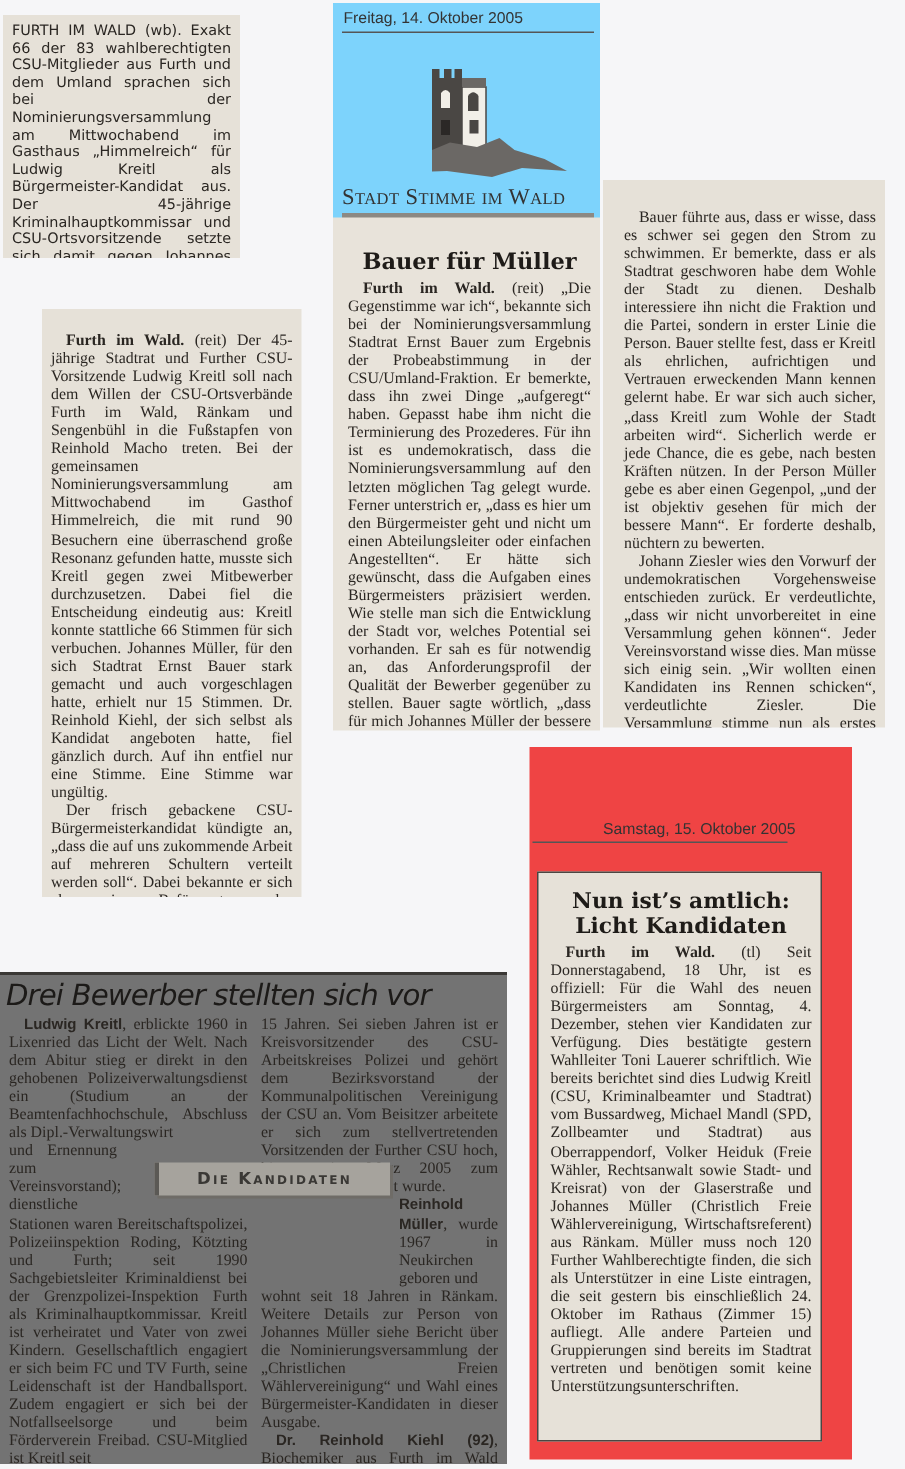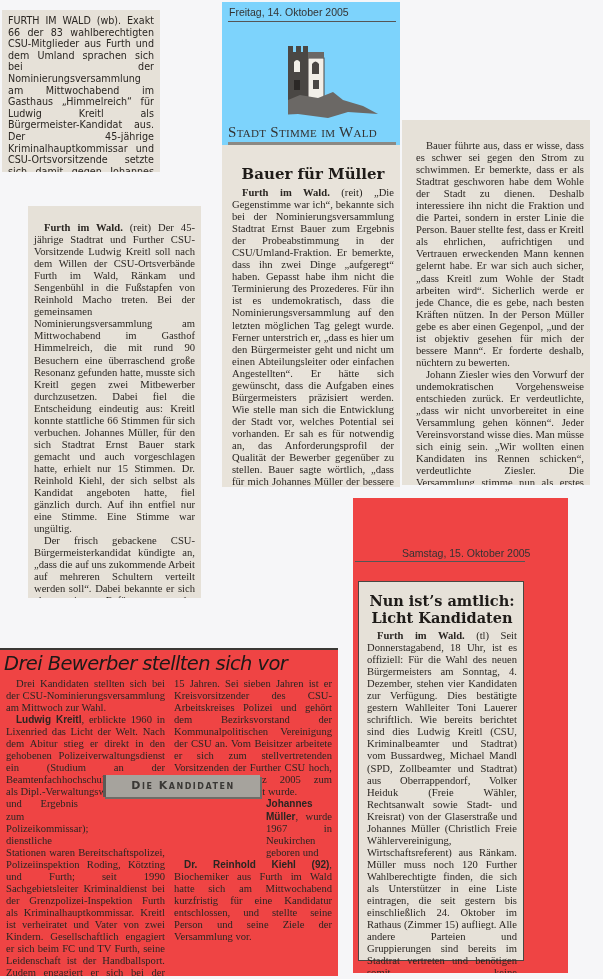--- a/index.html
+++ b/index.html
@@ -28,34 +28,34 @@
   #c3 { left:222px; top:145px; width:178px; height:342px; padding:8px 6px 4px 10px; background:#e8e3da; }
   #c3 h2 { margin:12px 0 4px 0; font-family:"DejaVu Serif",serif; font-size:15px; text-align:center; color:#1e1b18; }
 
   
   #c4 { left:402px; top:120px; width:188px; height:365px; padding:20px 6px 4px 14px; }
 
   
   #c5 { left:3px; top:206px; width:173px; height:392px; padding:16px 6px 4px 6px;margin-left:25px; }
 
   
-  #c6 { left:0px; top:648px; width:338px; height:328px; background:#ef4444;padding-left:28px; }
+  #c6 { left:0px; top:648px; width:338px; height:328px; background:#737373;padding-left:28px; }
   #c6 .topline { position:absolute; left:0; top:0; width:338px; height:2px; background:#3a3835; }
   #c6 h1 { position:absolute; left:4px; top:4px; margin:0; font-family:"DejaVu Sans",sans-serif; font-style:italic; font-weight:normal; font-size:19.5px; letter-spacing:-0.6px; color:#1c1a18; white-space:nowrap; }
   #c6 .col1 { position:absolute; left:6px; top:30px; width:159px; }
   #c6 .col2 { position:absolute; left:174px; top:30px; width:158px; }
   #c6 .narrow { width:72px; }
   #c6 .narrow2 { margin-left:92px; width:66px; }
   #c6 .kand { position:absolute; left:91px; top:127px; width:157px; height:22px; background:#a6a39d; border-left:3px solid #5b5955; box-sizing:border-box; box-shadow:2px 2px 0 #6f6c67; font-family:"DejaVu Sans",sans-serif; font-weight:bold; font-size:11px; letter-spacing:1.5px; color:#3a3835; text-align:center; line-height:22px; font-variant:small-caps;margin-left:12px; }
 
   
   #c7 { left:353px; top:498px; width:215px; height:475px; background:#ef4444; }
   #c7 .date { position:absolute; left:49px; top:49px; font-size:10.5px; color:#333; }
   #c7 .rule { position:absolute; left:2px; top:63px; width:170px; height:1px; background:#555; }
-  #c7 .box { position:absolute; left:5px; top:83px; width:166px; height:380px; border:1px solid #4a4642; box-sizing:border-box; padding:10px 6px 4px 8px; background:#e6e1d8; }
+  #c7 .box { position:absolute; left:5px; top:83px; width:190px; height:380px; border:1px solid #4a4642; box-sizing:border-box; padding:10px 6px 4px 8px; background:#e6e1d8; }
   #c7 h2 { margin:0 0 4px 0; font-family:"DejaVu Serif",serif; font-size:14.5px; line-height:17px; text-align:center; color:#1e1b18; }
 </style>
 </head>
 <body>
 
 <div id="c1" class="clip">
   <div class="lead">FURTH IM WALD (wb). Exakt 66 der 83 wahlberechtigten CSU-Mitglieder aus Furth und dem Umland sprachen sich bei der Nominierungsversammlung am Mittwochabend im Gasthaus „Himmelreich“ für Ludwig Kreitl als Bürgermeister-Kandidat aus. Der 45-jährige Kriminalhauptkommissar und CSU-Ortsvorsitzende setzte sich damit gegen Johannes Müller (15 Stimmen) und Dr. Reinhold Kiehl (1 Stimme) klar durch.</div>
 </div>
 
 <div id="c2" class="clip">
@@ -96,28 +96,28 @@
   <div class="txt">
     <p><span class="b">Furth im Wald.</span><span> (reit) Der 45-jährige Stadtrat und Further CSU-Vorsitzende Ludwig Kreitl soll nach dem Willen der CSU-Ortsverbände Furth im Wald, Ränkam und Sengenbühl in die Fußstapfen von Reinhold Macho treten. Bei der gemeinsamen Nominierungsversammlung am Mittwochabend im Gasthof Himmelreich, die mit rund 90 Besuchern eine überraschend große Resonanz gefunden hatte, musste sich Kreitl gegen zwei Mitbewerber durchzusetzen. Dabei fiel die Entscheidung eindeutig aus: Kreitl konnte stattliche 66 Stimmen für sich verbuchen. Johannes Müller, für den sich Stadtrat Ernst Bauer stark gemacht und auch vorgeschlagen hatte, erhielt nur 15 Stimmen. Dr. Reinhold Kiehl, der sich selbst als Kandidat angeboten hatte, fiel gänzlich durch. Auf ihn entfiel nur eine Stimme. Eine Stimme war ungültig.</span></p>
     <p>Der frisch gebackene CSU-Bürgermeisterkandidat kündigte an, „dass die auf uns zukommende Arbeit auf mehreren Schultern verteilt werden soll“. Dabei bekannte er sich als ein Befürworter des „Kooperativen Führungssystems“. Dies bedeutet für ihn, dass die Mitarbeiter mehr in Eigenverantwortung entscheiden sollen. Dies sei zum einen für die Motivation der Mitarbeiter sehr wichtig und schaffe dem Bürgermeister Freiräume für andere wichtige Aufgaben.</p>
   </div>
 </div>
 
 <div id="c6" class="clip">
   <div class="topline"></div>
   <h1>Drei Bewerber stellten sich vor</h1>
   <div class="col1 txt">
-    <p>Drei Kandidaten stellten sich bei der CSU-Nominierungsversammlung am Mittwoch zur Wahl.</p>
     <p><span class="sb">Ludwig Kreitl</span><span>, erblickte 1960 in Lixenried das Licht der Welt. Nach dem Abitur stieg er direkt in den gehobenen Polizeiverwaltungsdienst ein (Studium an der Beamtenfachhochschule, Abschluss als Dipl.-Verwaltungswirt</span></p>
-    <p class="noind narrow">und Ergebnis zum Polizeikommissar); dienstliche</p>
+    <p class="noind narrow">und Ernennung zum Vereinsvorstand); dienstliche</p>
     <p class="noind">Stationen waren Bereitschaftspolizei, Polizeiinspektion Roding, Kötzting und Furth; seit 1990 Sachgebietsleiter Kriminaldienst bei der Grenzpolizei-Inspektion Furth als Kriminalhauptkommissar. Kreitl ist verheiratet und Vater von zwei Kindern. Gesellschaftlich engagiert er sich beim FC und TV Furth, seine Leidenschaft ist der Handballsport. Zudem engagiert er sich bei der Notfallseelsorge und beim Förderverein Freibad. CSU-Mitglied ist Kreitl seit</p>
   </div>
   <div class="col2 txt">
     <p class="noind">15 Jahren. Sei sieben Jahren ist er Kreisvorsitzender des CSU-Arbeitskreises Polizei und gehört dem Bezirksvorstand der Kommunalpolitischen Vereinigung der CSU an. Vom Beisitzer arbeitete er sich zum stellvertretenden Vorsitzenden der Further CSU hoch, bis er im März 2005 zum Vorsitzenden gewählt wurde.</p>
-    <p class="noind narrow2" style="text-align:justify;"><span class="sb">Johannes Müller</span><span>, wurde 1967 in Neukirchen geboren und</span></p>
+    <p class="noind narrow2" style="text-align:justify;"><span class="sb">Reinhold Müller</span><span>, wurde 1967 in Neukirchen geboren und</span></p>
+    <p class="noind">wohnt seit 18 Jahren in Ränkam. Weitere Details zur Person von Johannes Müller siehe Bericht über die Nominierungsversammlung der „Christlichen Freien Wählervereinigung“ und Wahl eines Bürgermeister-Kandidaten in dieser Ausgabe.</p>
     <p><span class="sb">Dr. Reinhold Kiehl (92)</span><span>, Biochemiker aus Furth im Wald hatte sich am Mittwochabend kurzfristig für eine Kandidatur entschlossen, und stellte seine Person und seine Ziele der Versammlung vor.</span></p>
   </div>
   <div class="kand">Die Kandidaten</div>
 </div>
 
 <div id="c7" class="clip">
   <div class="date sans">Samstag, 15. Oktober 2005</div>
   <div class="rule"></div>
   <div class="box">
     <h2><span>Nun ist’s amtlich:</span><br><span>Licht Kandidaten</span></h2>

